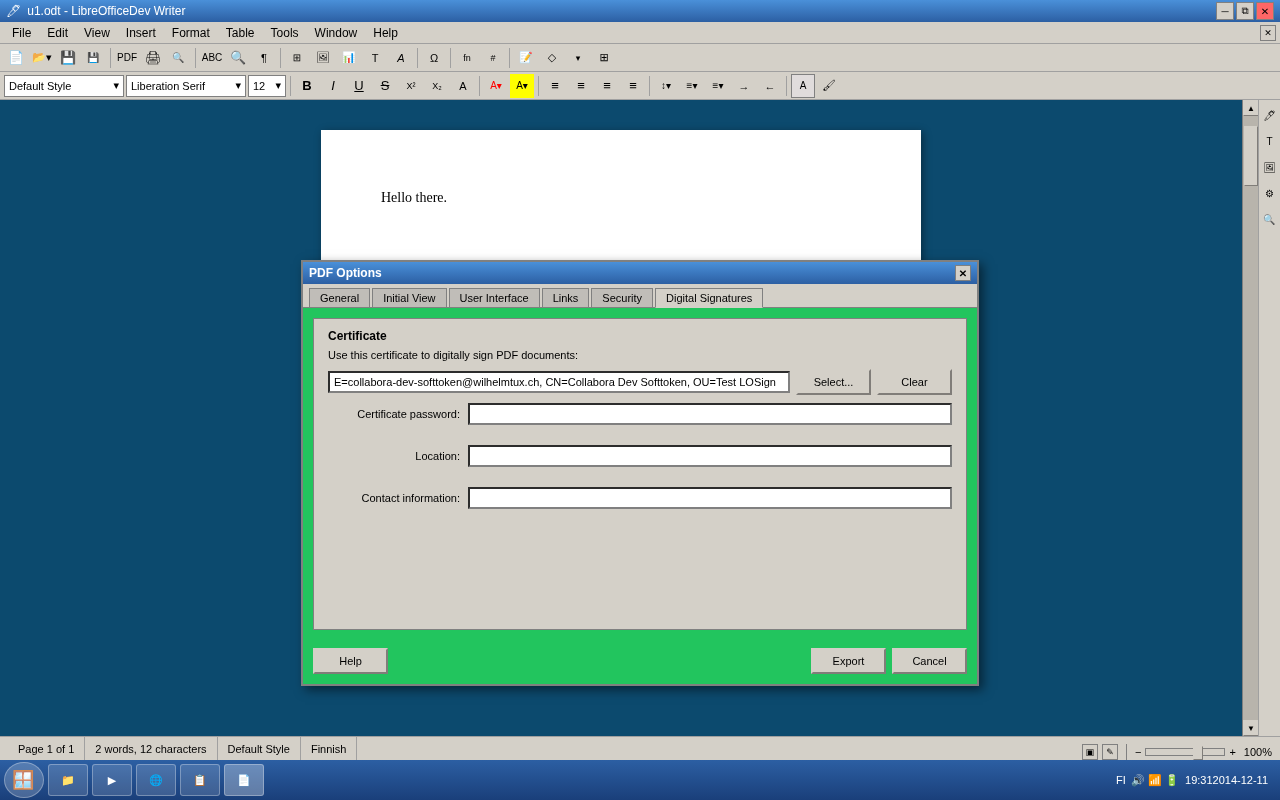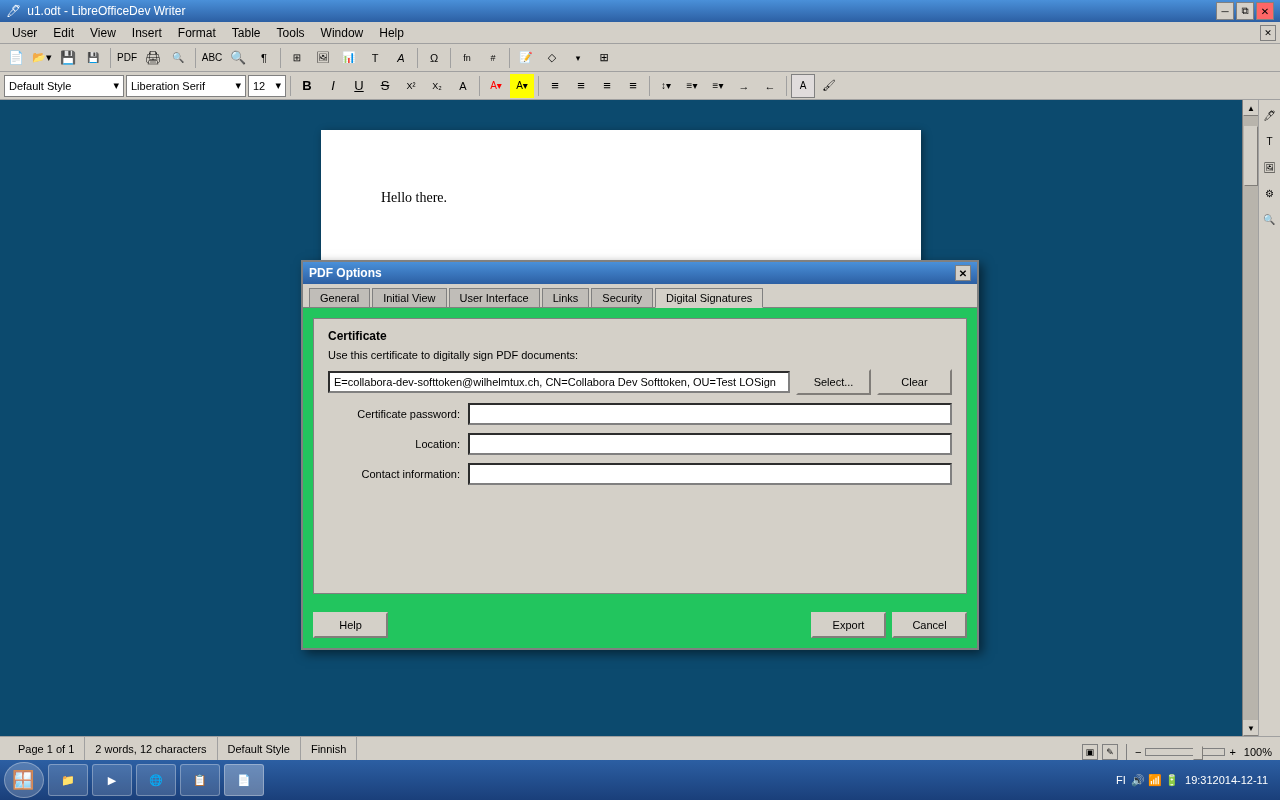--- a/index.html
+++ b/index.html
@@ -272,21 +272,21 @@
       font-size: 11px;
       padding: 2px 4px;
       overflow: hidden;
       white-space: nowrap;
       display: flex;
       align-items: center;
     }
     .form-row {
       display: flex;
       align-items: center;
-      margin-bottom: 8px;
+      margin-bottom: 20px;
     }
     .form-label {
       width: 140px;
       text-align: right;
       font-size: 11px;
       padding-right: 8px;
     }
     .form-input {
       flex: 1;
       height: 22px;
@@ -365,21 +365,21 @@
     <span>u1.odt - LibreOfficeDev Writer</span>
   </div>
   <div id="titlebar-controls">
     <div class="titlebar-btn">─</div>
     <div class="titlebar-btn">⧉</div>
     <div class="titlebar-btn" style="background:#ff6666;">✕</div>
   </div>
 </div>
 
 <div id="menubar">
-  <span class="menu-item">User</span>
+  <span class="menu-item">File</span>
   <span class="menu-item">Edit</span>
   <span class="menu-item">View</span>
   <span class="menu-item">Insert</span>
   <span class="menu-item">Format</span>
   <span class="menu-item">Table</span>
   <span class="menu-item">Tools</span>
   <span class="menu-item">Window</span>
   <span class="menu-item">Help</span>
   <div style="margin-left:auto; width:16px; height:16px; border:1px solid #808080; background:#d4d0c8; display:flex; align-items:center; justify-content:center; font-size:9px; cursor:pointer;">✕</div>
 </div>

